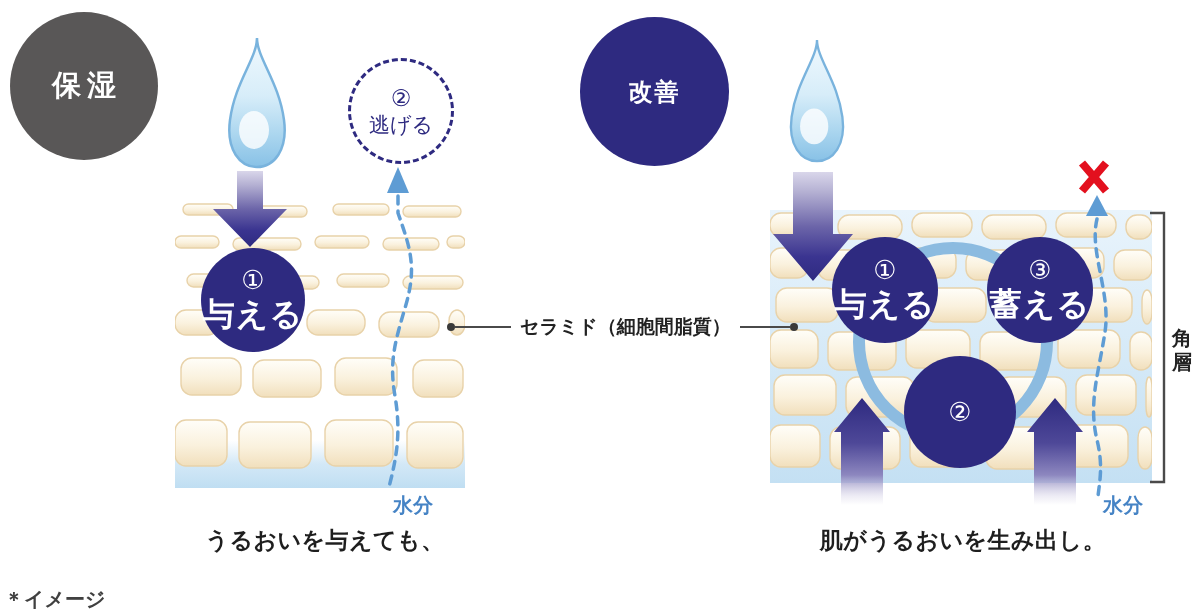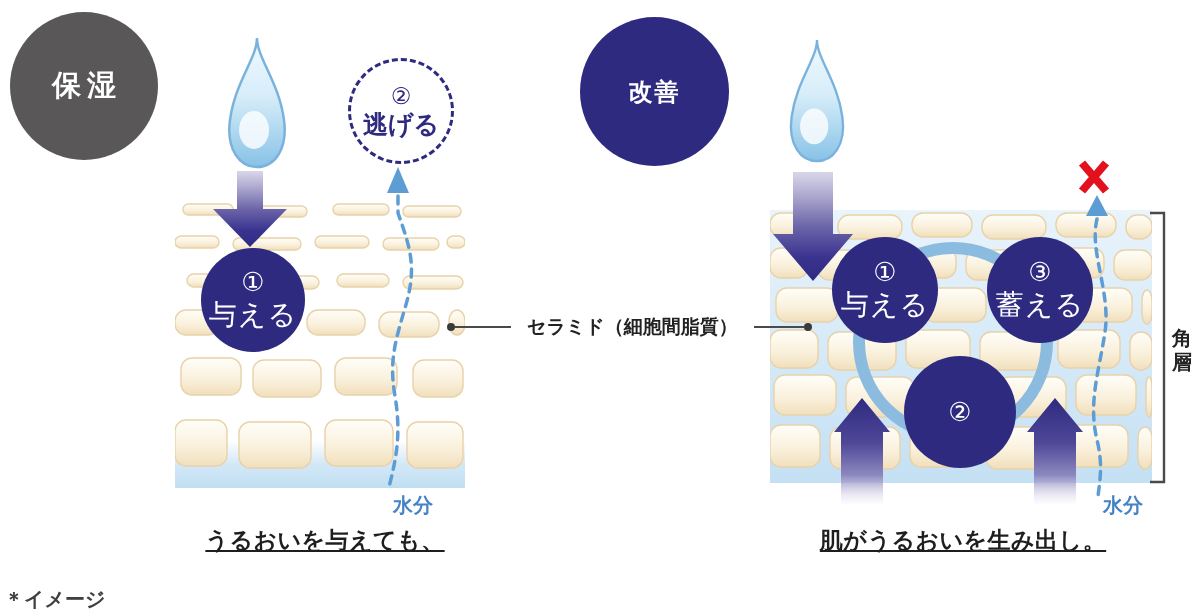--- a/index.html
+++ b/index.html
@@ -10,53 +10,53 @@
   .badge{border-radius:50%;display:flex;flex-direction:column;align-items:center;
          justify-content:center;color:#fff;font-weight:700;text-align:center;}
   #badge-left{left:10px;top:12px;width:148px;height:148px;background:var(--badge-gray);
               font-size:29px;letter-spacing:6px;text-indent:6px;}
   #badge-right{left:580px;top:17px;width:149px;height:149px;background:var(--navy);
                font-size:24px;line-height:1.32;letter-spacing:2px;}
   
   .step{border-radius:50%;background:var(--navy);color:#fff;display:flex;flex-direction:column;
         align-items:center;justify-content:center;text-align:center;}
   .step .num{font-size:26px;font-weight:400;line-height:1.1;}
-  .step .lbl{font-size:28px;font-weight:400;letter-spacing:1px;line-height:1.25;}
+  .step .lbl{font-size:32px;font-weight:700;letter-spacing:1px;line-height:1.25;}
   #step-give-left{left:201px;top:248px;width:104px;height:104px;}
   #step-give-right{left:832px;top:237px;width:106px;height:106px;}
   #step-store{left:987px;top:237px;width:106px;height:106px;}
   #step-produce{left:904px;top:356px;width:112px;height:112px;}
   
   #escape-circle{left:348px;top:58px;width:100px;height:100px;border:3px dashed var(--navy);
                  border-radius:50%;color:var(--navy);display:flex;flex-direction:column;
                  align-items:center;justify-content:center;text-align:center;}
   #escape-circle .num{font-size:23px;line-height:1.15;}
-  #escape-circle .lbl{font-size:25px;font-weight:700;line-height:1.2;}
+  #escape-circle .lbl{font-size:21px;font-weight:400;line-height:1.2;}
   
   #cycle-ring{left:853px;top:242px;width:200px;height:200px;border:12px solid var(--ring-blue);
               border-radius:50%;box-sizing:border-box;}
   
   .moisture{color:var(--moisture-blue);font-size:20px;font-weight:700;text-align:right;}
   #moisture-left{left:353px;top:492px;width:80px;}
   #moisture-right{left:1063px;top:492px;width:80px;}
   .caption{font-size:23px;font-weight:700;color:var(--text-dark);text-align:center;
-           line-height:33px;letter-spacing:.5px;text-decoration:underline;}
+           line-height:33px;letter-spacing:.5px;}
   #caption-left{left:115px;top:524px;width:420px;}
   #caption-right{left:753px;top:524px;width:420px;}
   #footnote{left:4px;top:586px;font-size:20px;font-weight:700;color:#404040;}
   #stratum-label{left:1172px;top:326px;font-size:20px;font-weight:700;color:#222;
                  line-height:24px;text-align:center;}
   
   #ceramide{left:447px;top:314px;width:340px;display:flex;align-items:center;}
   .dot{width:8px;height:8px;border-radius:50%;background:#3a3a3a;flex:0 0 8px;}
   .cline{height:2px;background:#4a4a4a;}
   #ceramide .l1{flex:0 0 56px;}
   #ceramide .l2{flex:0 0 50px;}
   .cer-label{flex:1;font-size:19px;font-weight:700;color:#222;text-align:center;
-             white-space:nowrap;margin:0 16px;}
+             white-space:nowrap;margin:0 9px;}
   
   .dashline{fill:none;stroke:var(--line-blue);stroke-width:3.5;stroke-dasharray:8 7;stroke-linecap:round;}
   .solidhead{fill:var(--line-blue);}
   .xmark{stroke:var(--red);stroke-width:8;fill:none;}
   .bracket{stroke:#4a4a4a;stroke-width:2.4;fill:none;}
 </style>
 </head>
 <body>
 
 <div class="canvas">

